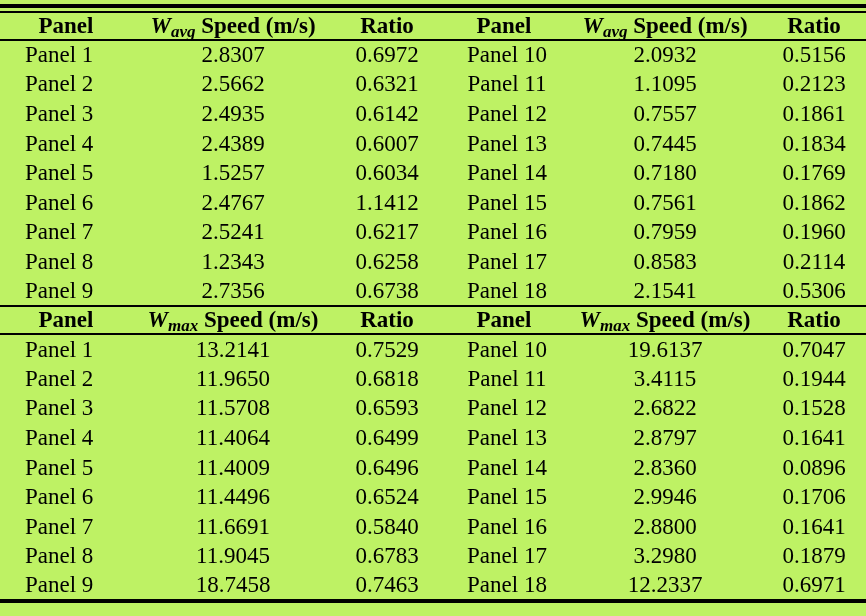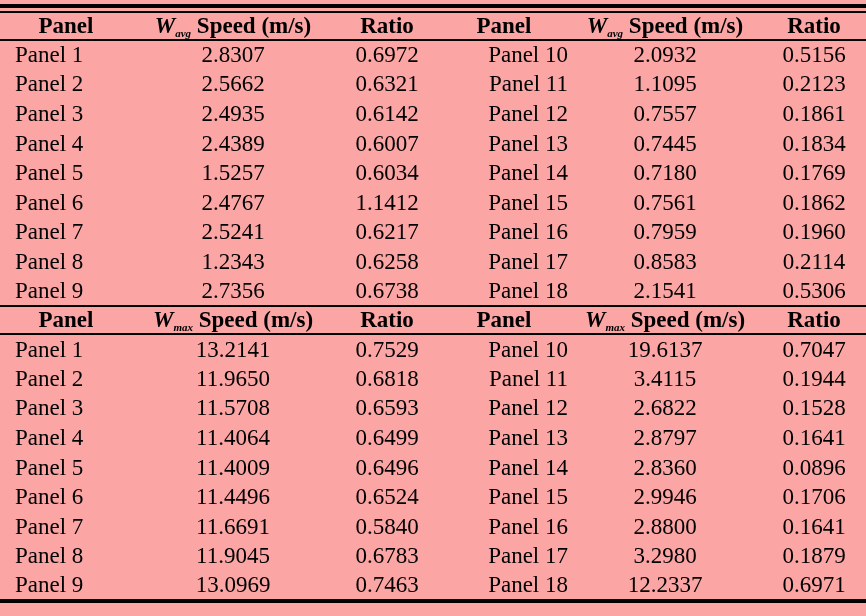--- a/index.html
+++ b/index.html
@@ -7,21 +7,21 @@
   body {
     width: 866px;
     height: 616px;
     overflow: hidden;
     font-family: "Liberation Serif", "DejaVu Serif", serif;
     color: #000000;
   }
   .sheet {
     width: 866px;
     height: 616px;
-    background: #fca5a5;
+    background: #bef264;
     padding-top: 4px;
   }
   .rule-thick-top {
     height: 4px;
     background: #000000;
     margin-bottom: 3px;
   }
   table.panel-table {
     width: 866px;
     table-layout: fixed;
@@ -49,27 +49,27 @@
     text-align: center;
     border-bottom: 2px solid #000000;
   }
   tr.header-row.mid-rule th {
     border-top: 2px solid #000000;
   }
   .wsym { font-style: italic; font-weight: bold; }
   sub.wsub {
     font-style: italic;
     font-weight: bold;
-    font-size: 11px;
+    font-size: 17px;
     line-height: 0;
     vertical-align: -4px;
   }
   tr.data-row { height: 29.6px; }
-  td.cell-panel-l { text-align: left; padding-left: 15px; }
-  td.cell-panel-r { text-align: right; padding-left: 6px; }
+  td.cell-panel-l { text-align: left; padding-left: 25px; }
+  td.cell-panel-r { text-align: center; padding-left: 6px; }
   td.cell-num { text-align: center; }
 </style>
 </head>
 <body>
 
 <div class="sheet">
   <div class="rule-thick-top"></div>
   <table class="panel-table">
     <colgroup>
       <col class="c-panel-l">
@@ -235,21 +235,21 @@
         <tr class="data-row">
           <td class="cell-panel-l">Panel 8</td>
           <td class="cell-num">11.9045</td>
           <td class="cell-num">0.6783</td>
           <td class="cell-panel-r">Panel 17</td>
           <td class="cell-num">3.2980</td>
           <td class="cell-num">0.1879</td>
         </tr>
         <tr class="data-row">
           <td class="cell-panel-l">Panel 9</td>
-          <td class="cell-num">13.0969</td>
+          <td class="cell-num">18.7458</td>
           <td class="cell-num">0.7463</td>
           <td class="cell-panel-r">Panel 18</td>
           <td class="cell-num">12.2337</td>
           <td class="cell-num">0.6971</td>
         </tr>
       </tbody>
   </table>
 </div>
 
 </body></html>

